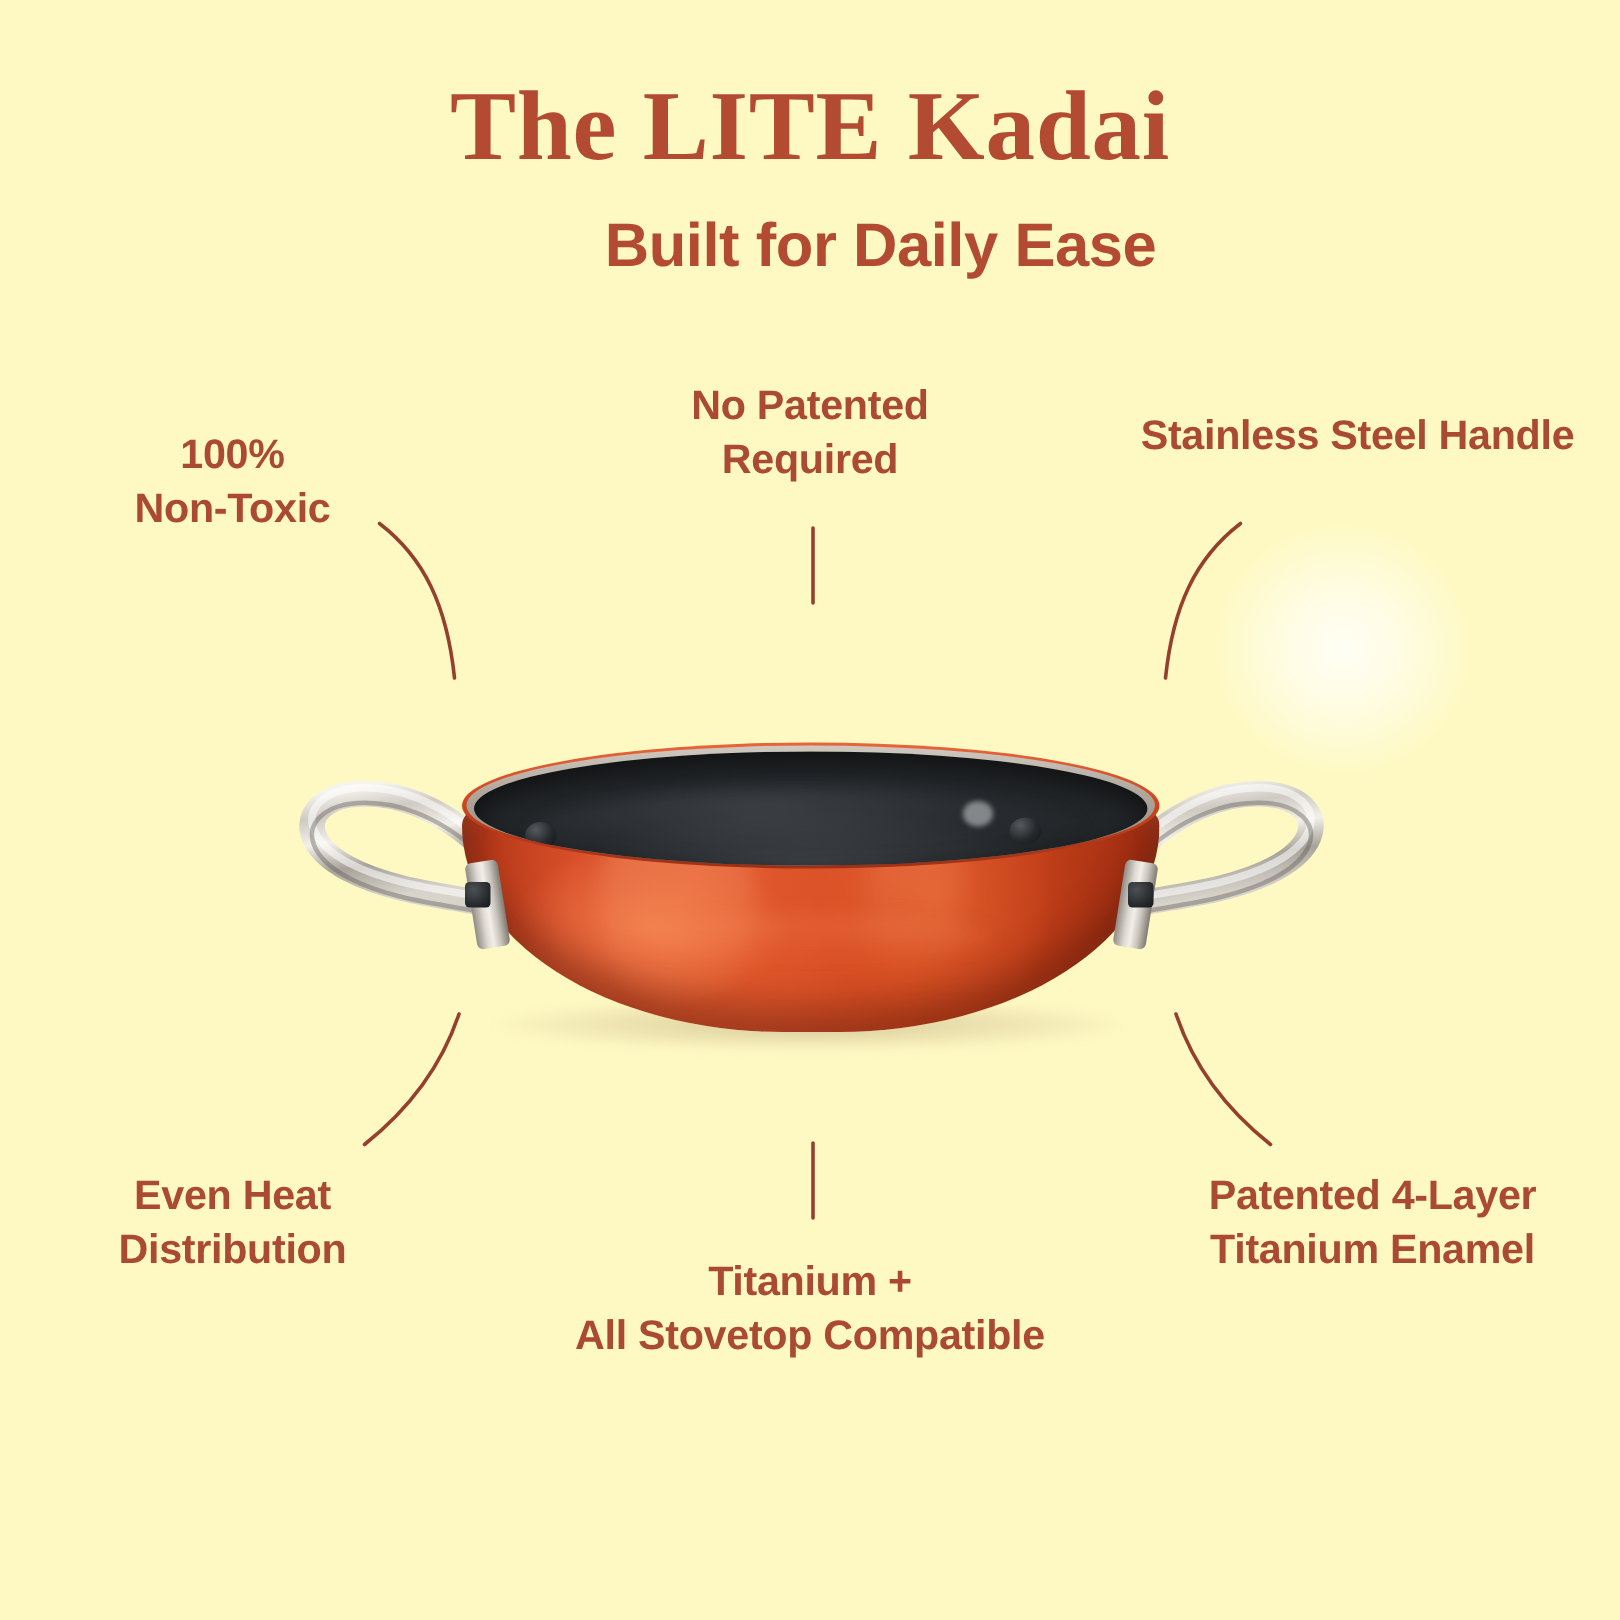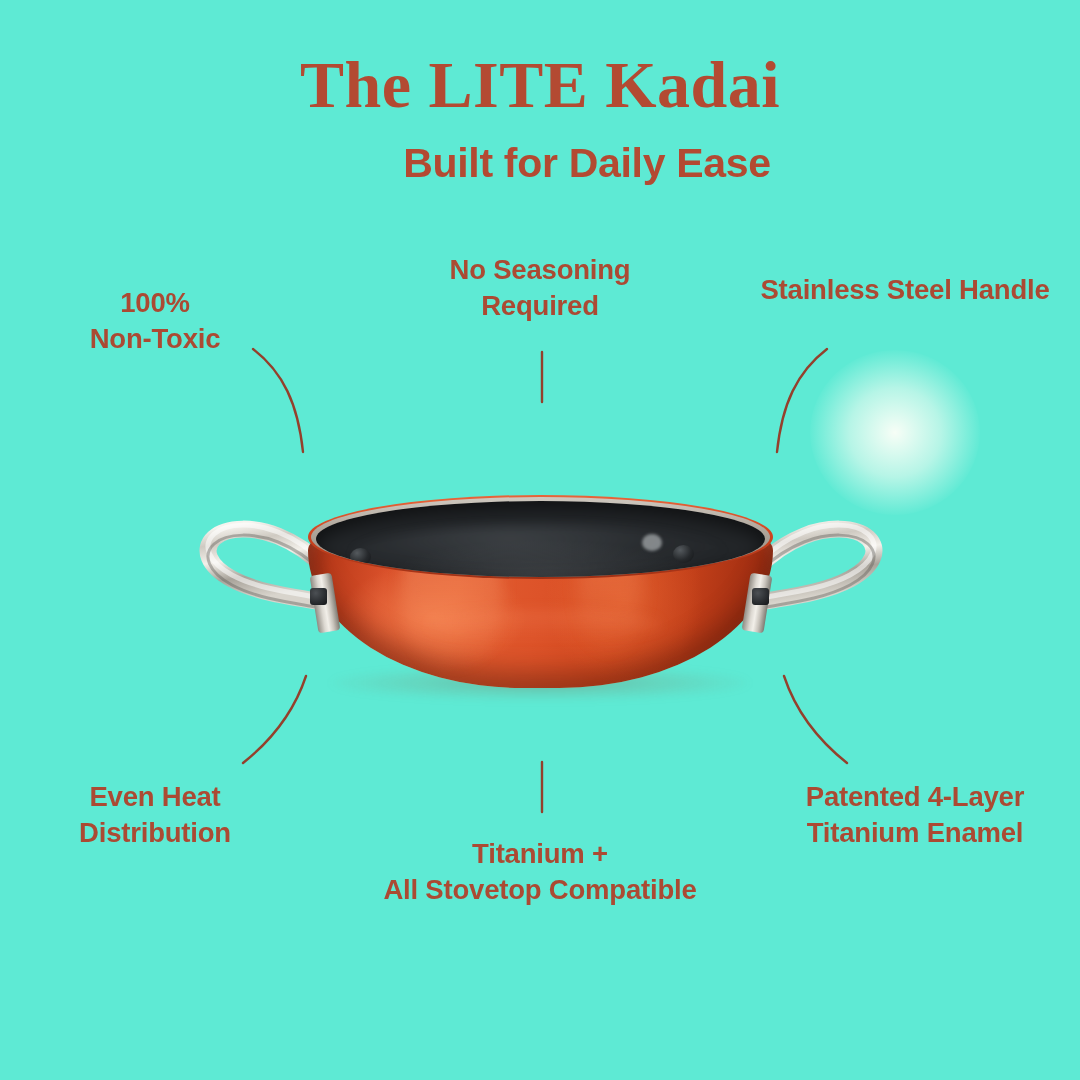--- a/index.html
+++ b/index.html
@@ -12,21 +12,21 @@
     background: #fdf3e7;
     font-family: "Liberation Sans", sans-serif;
     overflow: hidden;
     position: relative;
   }
 
   #stage {
     position: relative;
     width: 1080px;
     height: 1080px;
-    background: #5eead4;
+    background: #fef9c3;
     overflow: hidden;
   }
 
   
   .glow {
     position: absolute;
     left: 810px;
     top: 350px;
     width: 170px;
     height: 165px;
@@ -286,21 +286,21 @@
 
   <div class="title">The LITE Kadai</div>
   <div class="subtitle">Built for Daily Ease</div>
 
   <div class="feature f-nontoxic">
     <span class="ln">100%</span>
     <span class="ln">Non-Toxic</span>
   </div>
 
   <div class="feature f-seasoning">
-    <span class="ln">No Seasoning</span>
+    <span class="ln">No Patented</span>
     <span class="ln">Required</span>
   </div>
 
   <div class="feature f-lighter">
     <span class="ln">Stainless Steel Handle</span>
   </div>
 
   <div class="feature f-evenheat">
     <span class="ln">Even Heat</span>
     <span class="ln">Distribution</span>

